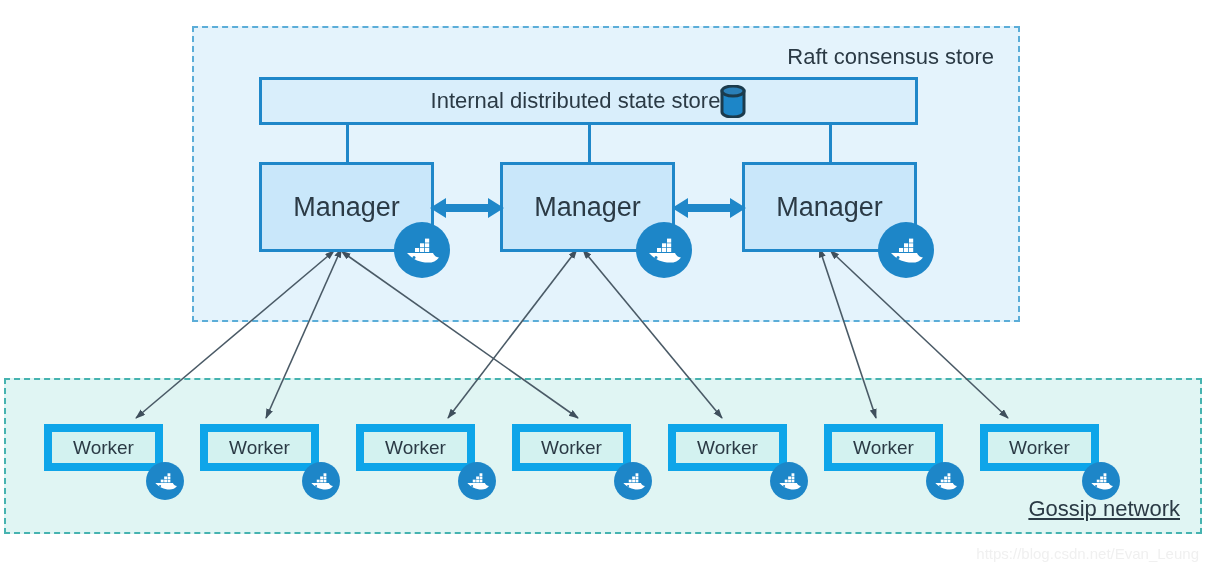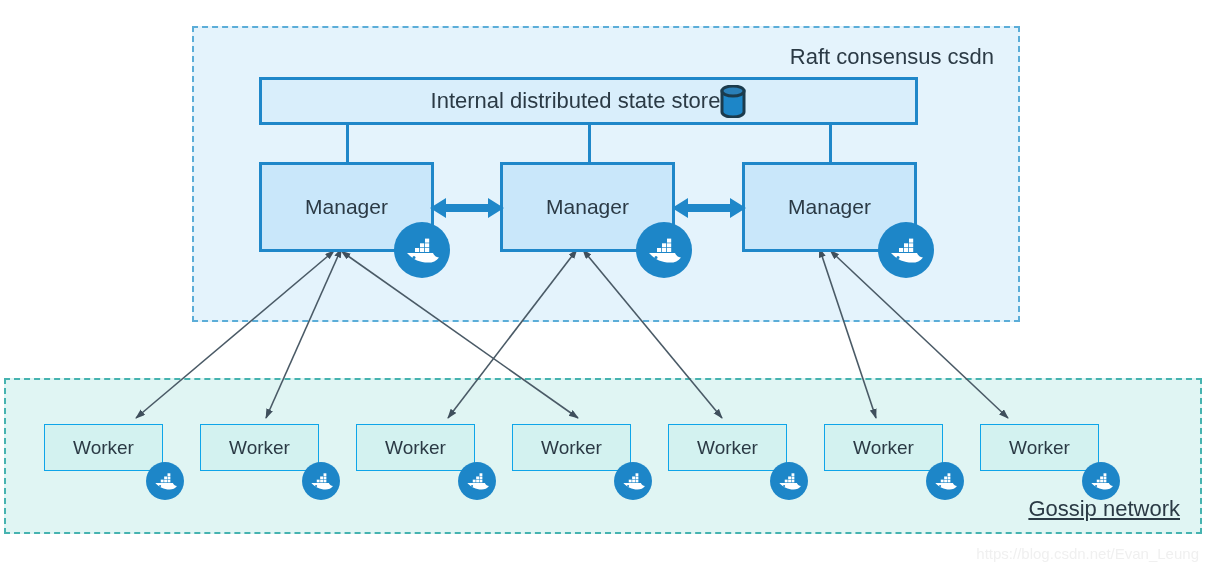--- a/index.html
+++ b/index.html
@@ -77,21 +77,21 @@
     height: 90px;
     top: 162px;
     background: #c9e7fa;
     border: 3px solid #1f87c9;
     box-sizing: border-box;
     display: flex;
     align-items: center;
     justify-content: center;
   }
   .manager-label {
-    font-size: 21px;
+    font-size: 27px;
     color: #2b3a45;
     white-space: nowrap;
   }
   #manager-0 { left: 259px; }
   #manager-1 { left: 500px; }
   #manager-2 { left: 742px; }
 
   
   .v-connector {
     position: absolute;
@@ -108,21 +108,21 @@
     height: 24px;
   }
 
   
   .worker {
     position: absolute;
     width: 119px;
     height: 47px;
     top: 424px;
     background: #d3f2f0;
-    border: 1px solid #0ea5e9;
+    border: 8px solid #0ea5e9;
     box-sizing: border-box;
     display: flex;
     align-items: center;
     justify-content: center;
   }
   .worker-label {
     font-size: 19px;
     color: #2b3a45;
     white-space: nowrap;
   }
@@ -158,21 +158,21 @@
     color: #f0f0f0;
     white-space: nowrap;
   }
 </style>
 </head>
 <body>
 
 <div id="canvas">
 
   <div class="group" id="raft-group">
-    <div class="group-label" id="raft-label">Raft consensus csdn</div>
+    <div class="group-label" id="raft-label">Raft consensus store</div>
   </div>
 
   <div class="group" id="gossip-group">
     <div class="group-label" id="gossip-label">Gossip network</div>
   </div>
 
   <svg id="links" viewBox="0 0 1207 566">
     <defs>
       <marker id="ah" markerWidth="10" markerHeight="10" refX="9" refY="3.5" orient="auto" markerUnits="userSpaceOnUse">
         <polygon points="0 0, 10 3.5, 0 7" fill="#3f4f5c"></polygon>

